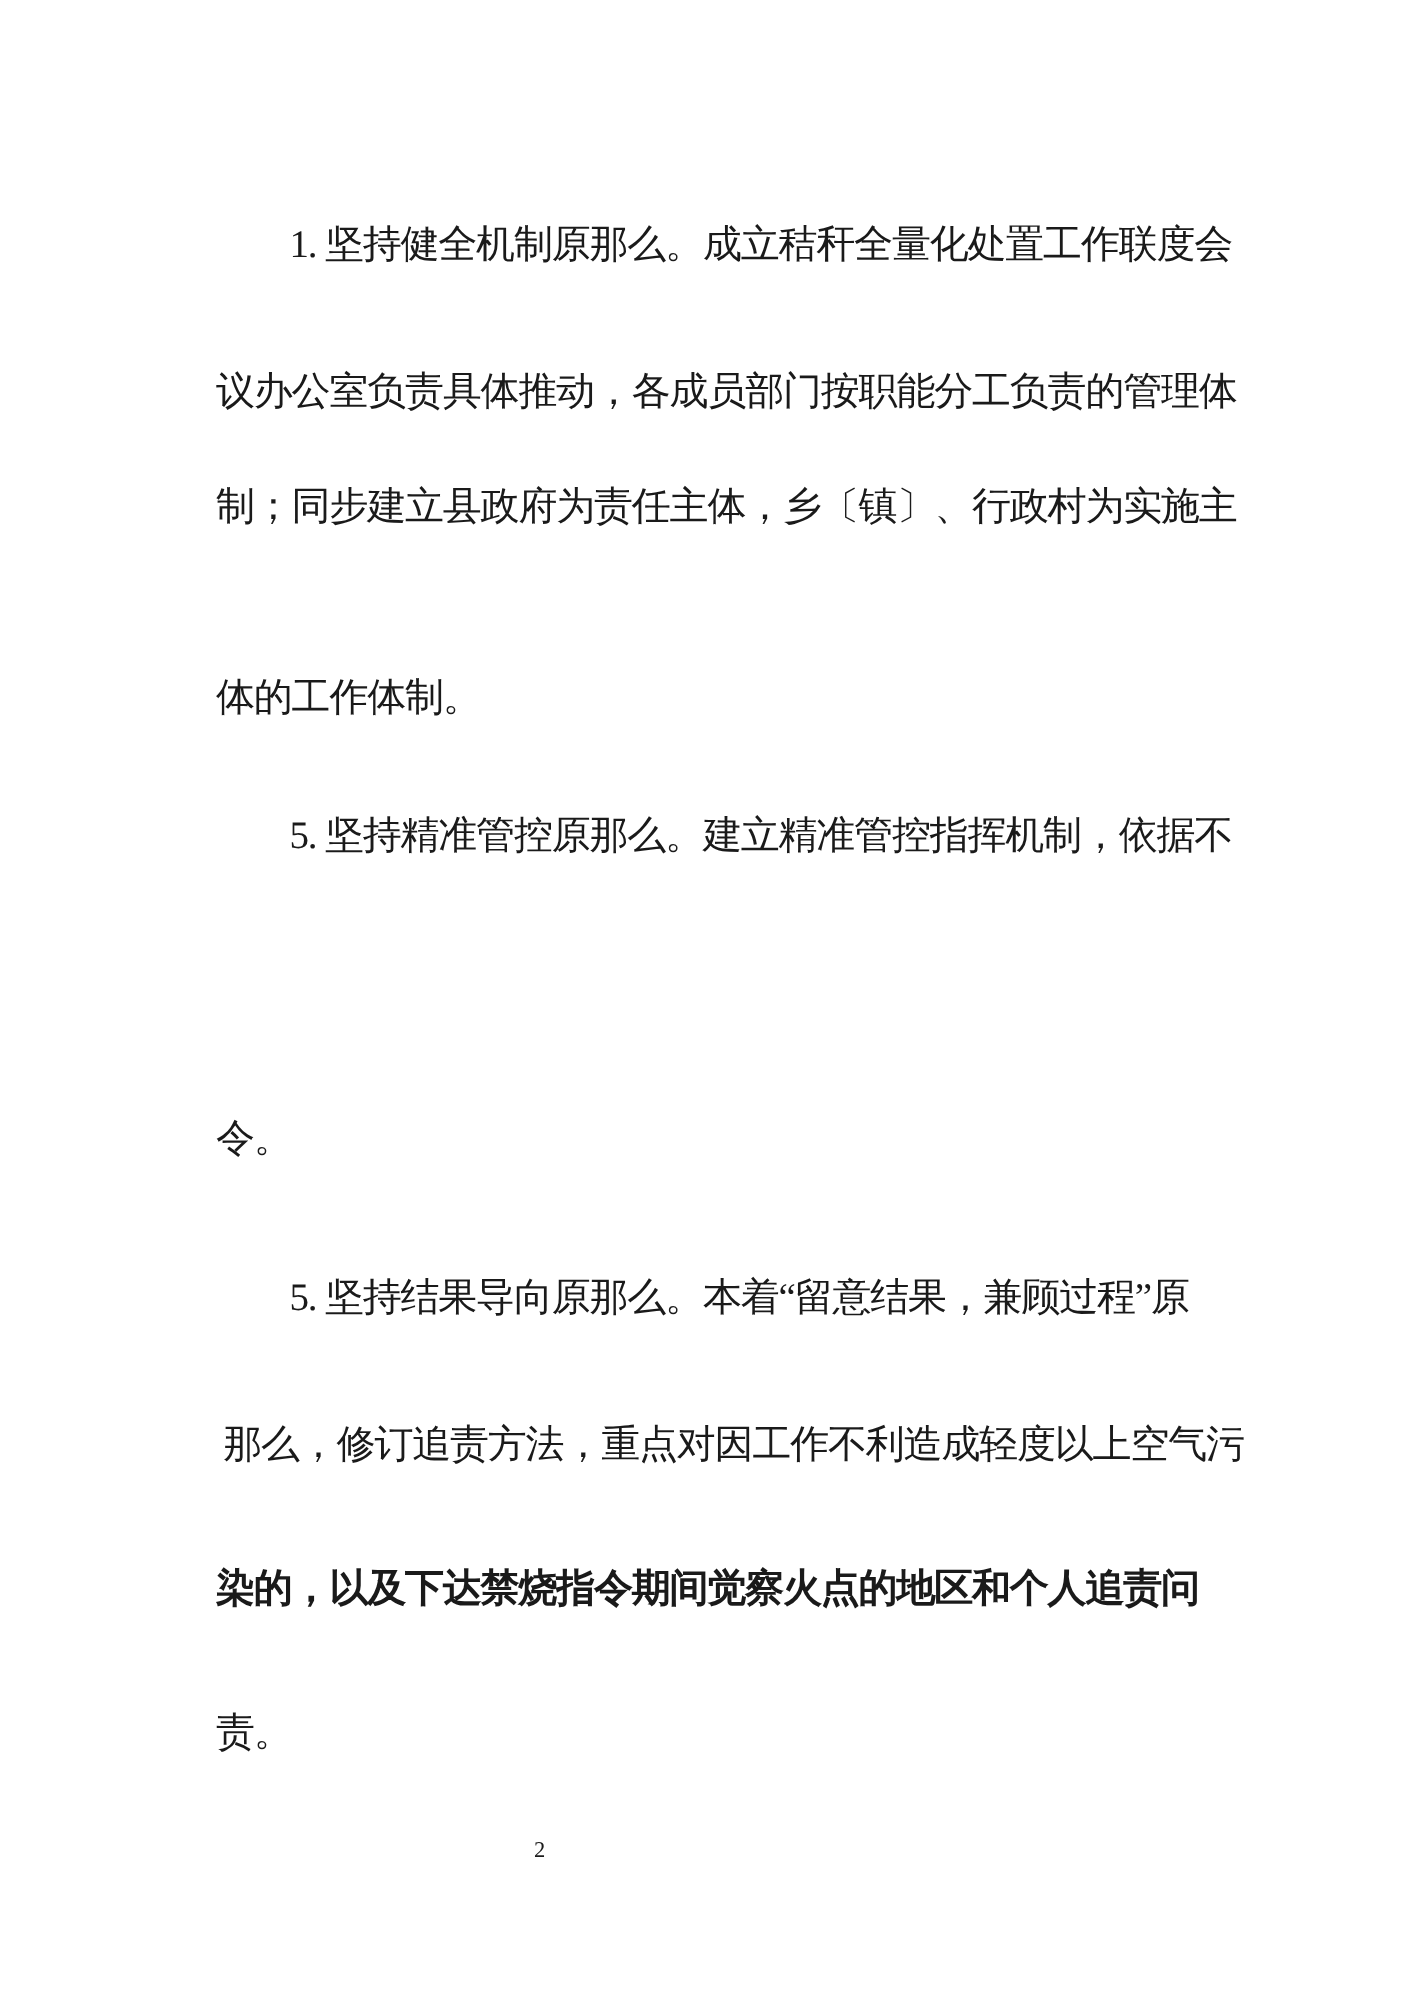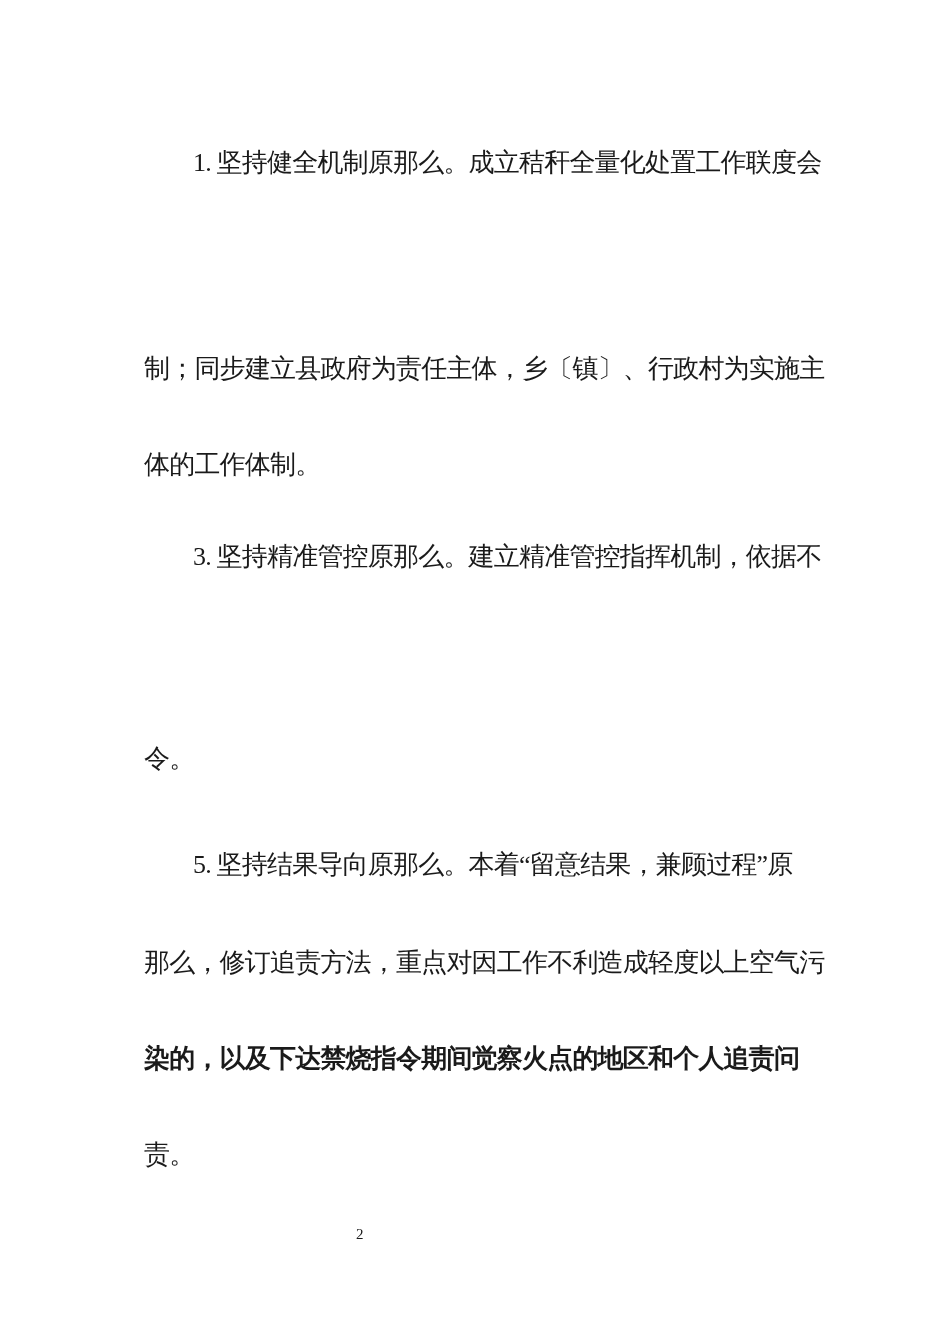--- a/index.html
+++ b/index.html
@@ -43,23 +43,24 @@
     color: #1a1a1a;
     font-family: "Liberation Serif", "DejaVu Serif", serif;
   }
 </style>
 </head>
 <body>
 
 <div class="page">
   <div class="text-layer" id="text-layer">
       <div class="line indent" style="top: 146px;">1. 坚持健全机制原那么。成立秸秆全量化处置工作联度会</div>
-      <div class="line" style="top: 352px;">制；同步建立县政府为责任主体，乡〔镇〕、行政村为实施主</div>
+      <div class="line" style="top: 244px;">议办公室负责具体推动，各成员部门按职能分工负责的管理体</div>
+      <div class="line" style="top: 321px;">制；同步建立县政府为责任主体，乡〔镇〕、行政村为实施主</div>
       <div class="line" style="top: 448px;">体的工作体制。</div>
-      <div class="line indent" style="top: 540px;">3. 坚持精准管控原那么。建立精准管控指挥机制，依据不</div>
+      <div class="line indent" style="top: 540px;">5. 坚持精准管控原那么。建立精准管控指挥机制，依据不</div>
       <div class="line" style="top: 742px;">令。</div>
       <div class="line indent" style="top: 848px;">5. 坚持结果导向原那么。本着“留意结果，兼顾过程”原</div>
-      <div class="line" style="top: 946px;">那么，修订追责方法，重点对因工作不利造成轻度以上空气污</div>
+      <div class="line" style="top: 946px; text-align: center;">那么，修订追责方法，重点对因工作不利造成轻度以上空气污</div>
       <div class="line" style="top: 1042px; font-weight: bold;">染的，以及下达禁烧指令期间觉察火点的地区和个人追责问</div>
       <div class="line" style="top: 1138px;">责。</div>
     </div>
   <div class="page-number">2</div>
 </div>
 
 </body></html>

